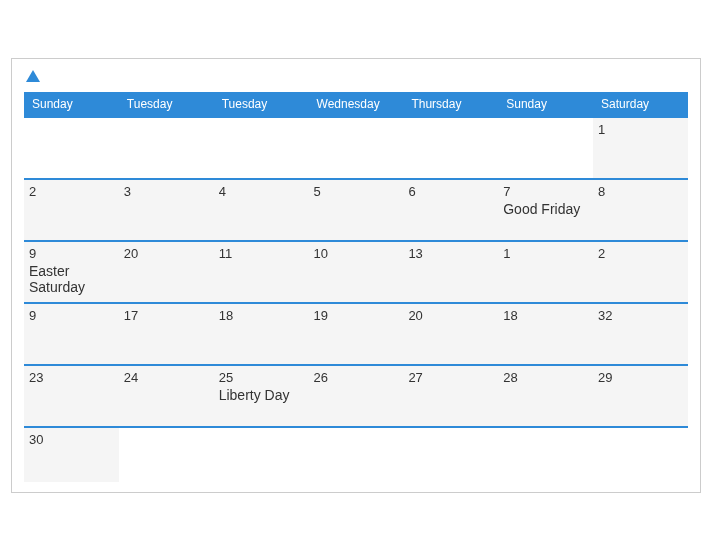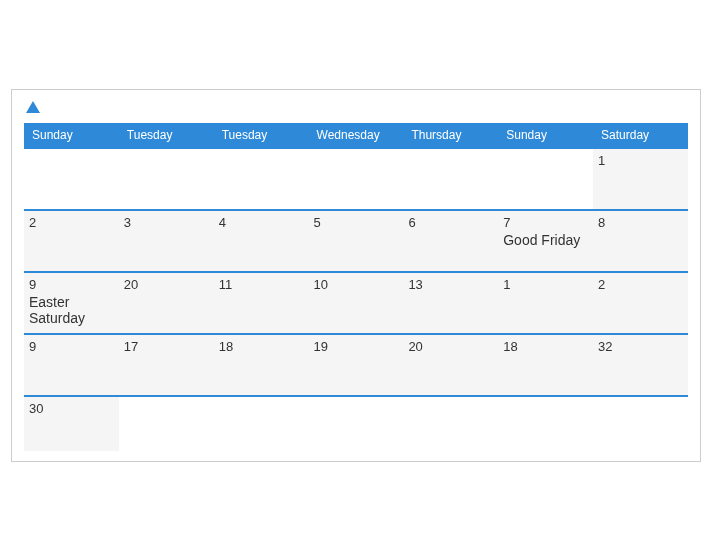--- a/index.html
+++ b/index.html
@@ -210,20 +210,44 @@
           </td>
           <td>
             <span class="day-num">18</span>
           </td>
           <td>
             <span class="day-num">32</span>
           </td>
         </tr>
         <tr>
           <td>
+            <span class="day-num">23</span>
+          </td>
+          <td>
+            <span class="day-num">24</span>
+          </td>
+          <td>
+            <span class="day-num">25</span>
+            <span class="holiday-name">Liberty Day</span>
+          </td>
+          <td>
+            <span class="day-num">26</span>
+          </td>
+          <td>
+            <span class="day-num">27</span>
+          </td>
+          <td>
+            <span class="day-num">28</span>
+          </td>
+          <td>
+            <span class="day-num">29</span>
+          </td>
+        </tr>
+        <tr>
+          <td>
             <span class="day-num">30</span>
           </td>
           <td class="empty-cell"></td>
           <td class="empty-cell"></td>
           <td class="empty-cell"></td>
           <td class="empty-cell"></td>
           <td class="empty-cell"></td>
           <td class="empty-cell"></td>
         </tr>
       </tbody>

